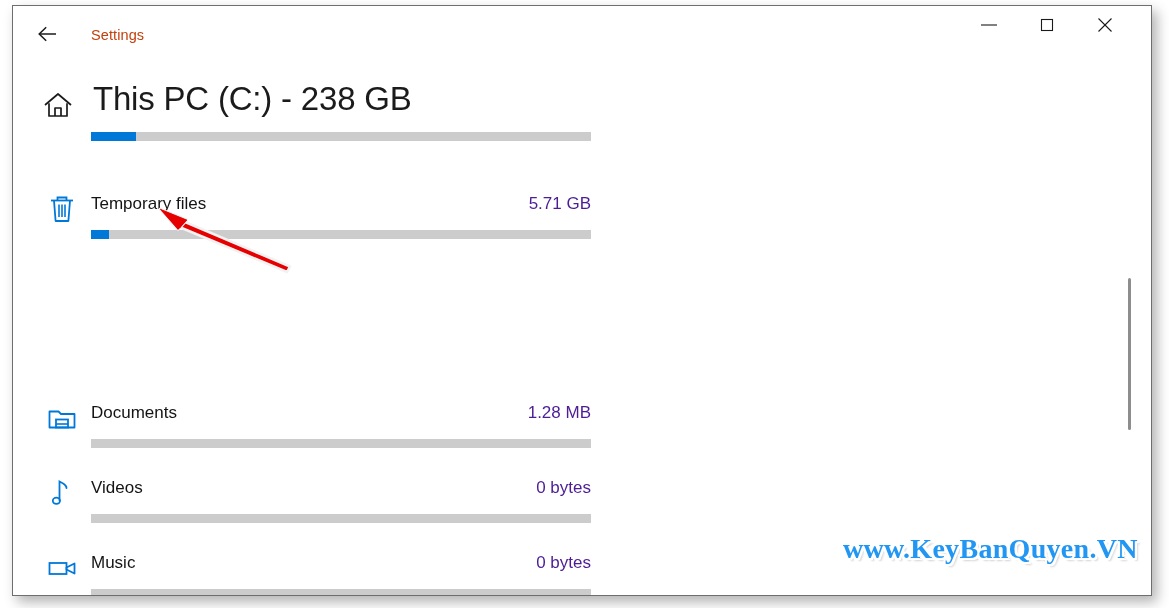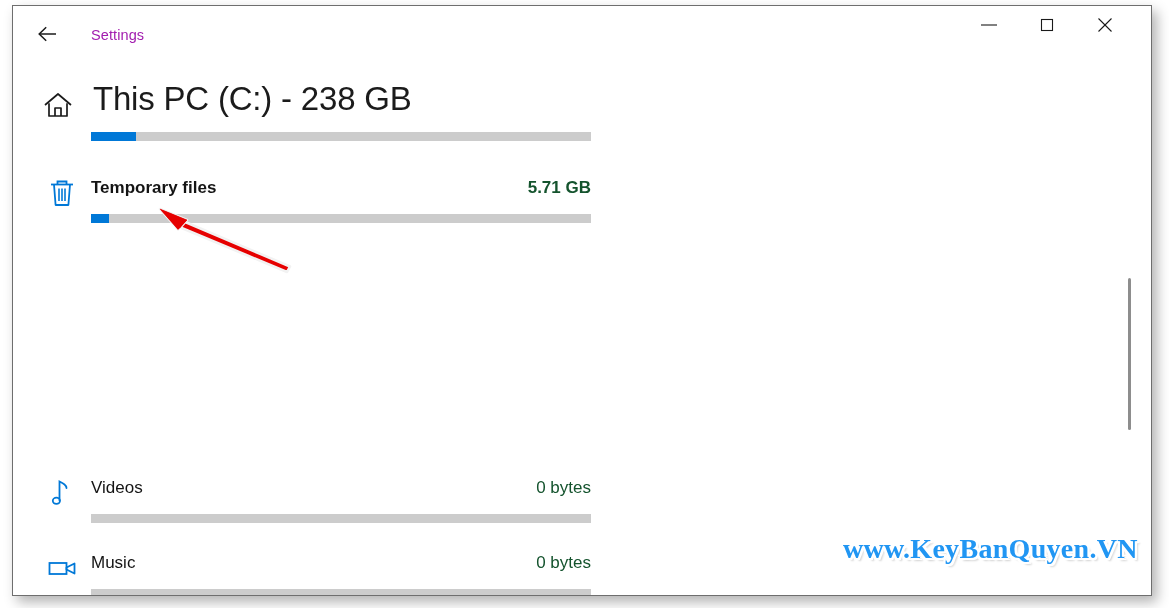--- a/index.html
+++ b/index.html
@@ -53,21 +53,21 @@
     align-items: center;
     justify-content: center;
     cursor: pointer;
   }
   #back-button svg { display:block; }
   #app-title {
     position: absolute;
     left: 78px;
     top: 21px;
     font-size: 14.5px;
-    color: #a21caf;
+    color: #c2410c;
     letter-spacing: 0.1px;
     white-space: nowrap;
   }
   .wincontrol {
     position: absolute;
     top: 0;
     width: 46px;
     height: 38px;
     display: flex;
     align-items: center;
@@ -149,21 +149,21 @@
     color: #141414;
     white-space: nowrap;
   }
   .row-value {
     position: absolute;
     left: 78px;
     top: 11px;
     width: 500px;
     text-align: right;
     font-size: 17px;
-    color: #14532d;
+    color: #4c1d95;
     white-space: nowrap;
   }
   .row-bar {
     left: 78px;
     top: 47px;
     width: 500px;
   }
 
   
   #scrollbar-track {
@@ -270,40 +270,54 @@
         <path d="M14 28 V20 H20 V28" fill="none" stroke="#1a1a1a" stroke-width="1.7" stroke-linejoin="round"></path>
       </svg>
     </div>
 
     <div id="drive-heading">This PC (C:) - 238 GB</div>
 
     <div class="bar" id="drive-bar">
       <div class="fill" id="drive-bar-fill" style="width: 9%;"></div>
     </div>
 
-    <div class="row" id="row-0" style="top:106px;font-weight:bold;">
+    <div class="row" id="row-0" style="top:122px;">
       <span class="row-icon">
         <svg width="36" height="36" viewBox="0 0 36 36">
           <line x1="7" y1="9.5" x2="29" y2="9.5" stroke="#0078d7" stroke-width="1.8"></line>
           <path d="M13.5 9.5 V6.5 H22.5 V9.5" fill="none" stroke="#0078d7" stroke-width="1.8"></path>
           <path d="M10 9.5 L11.6 30 H24.4 L26 9.5" fill="none" stroke="#0078d7" stroke-width="1.8" stroke-linejoin="round"></path>
           <line x1="15" y1="13.5" x2="15" y2="26" stroke="#0078d7" stroke-width="1.6"></line>
           <line x1="18" y1="13.5" x2="18" y2="26" stroke="#0078d7" stroke-width="1.6"></line>
           <line x1="21" y1="13.5" x2="21" y2="26" stroke="#0078d7" stroke-width="1.6"></line>
         </svg>
       </span>
       <span class="row-label">Temporary files</span>
       <span class="row-value">5.71 GB</span>
       <div class="bar row-bar">
         <div class="fill" id="fill-0" style="width: 18px;"></div>
       </div>
     </div>
 
 
 
+    <div class="row" id="row-3" style="top:331px;">
+      <span class="row-icon">
+        <svg width="36" height="36" viewBox="0 0 36 36">
+          <path d="M5.5 11.5 V27.5 H30.5 V14 H17 L14.5 11.5 Z" fill="none" stroke="#0078d7" stroke-width="1.8" stroke-linejoin="round"></path>
+          <rect x="12" y="19.5" width="12" height="8" fill="none" stroke="#0078d7" stroke-width="1.8"></rect>
+          <line x1="12" y1="24" x2="24" y2="24" stroke="#0078d7" stroke-width="1.6"></line>
+        </svg>
+      </span>
+      <span class="row-label">Documents</span>
+      <span class="row-value">1.28 MB</span>
+      <div class="bar row-bar">
+        <div class="fill" id="fill-3" style="width: 0px;"></div>
+      </div>
+    </div>
 
     <div class="row" id="row-4" style="top:406px;">
       <span class="row-icon">
         <svg width="36" height="36" viewBox="0 0 36 36">
           <path d="M15.5 25.5 V6.5 C19.5 8.5 22.5 10 22.5 13" fill="none" stroke="#0078d7" stroke-width="1.8" stroke-linecap="round"></path>
           <ellipse cx="12.4" cy="25.8" rx="3.6" ry="3.1" fill="none" stroke="#0078d7" stroke-width="1.8"></ellipse>
         </svg>
       </span>
       <span class="row-label">Videos</span>
       <span class="row-value">0 bytes</span>

